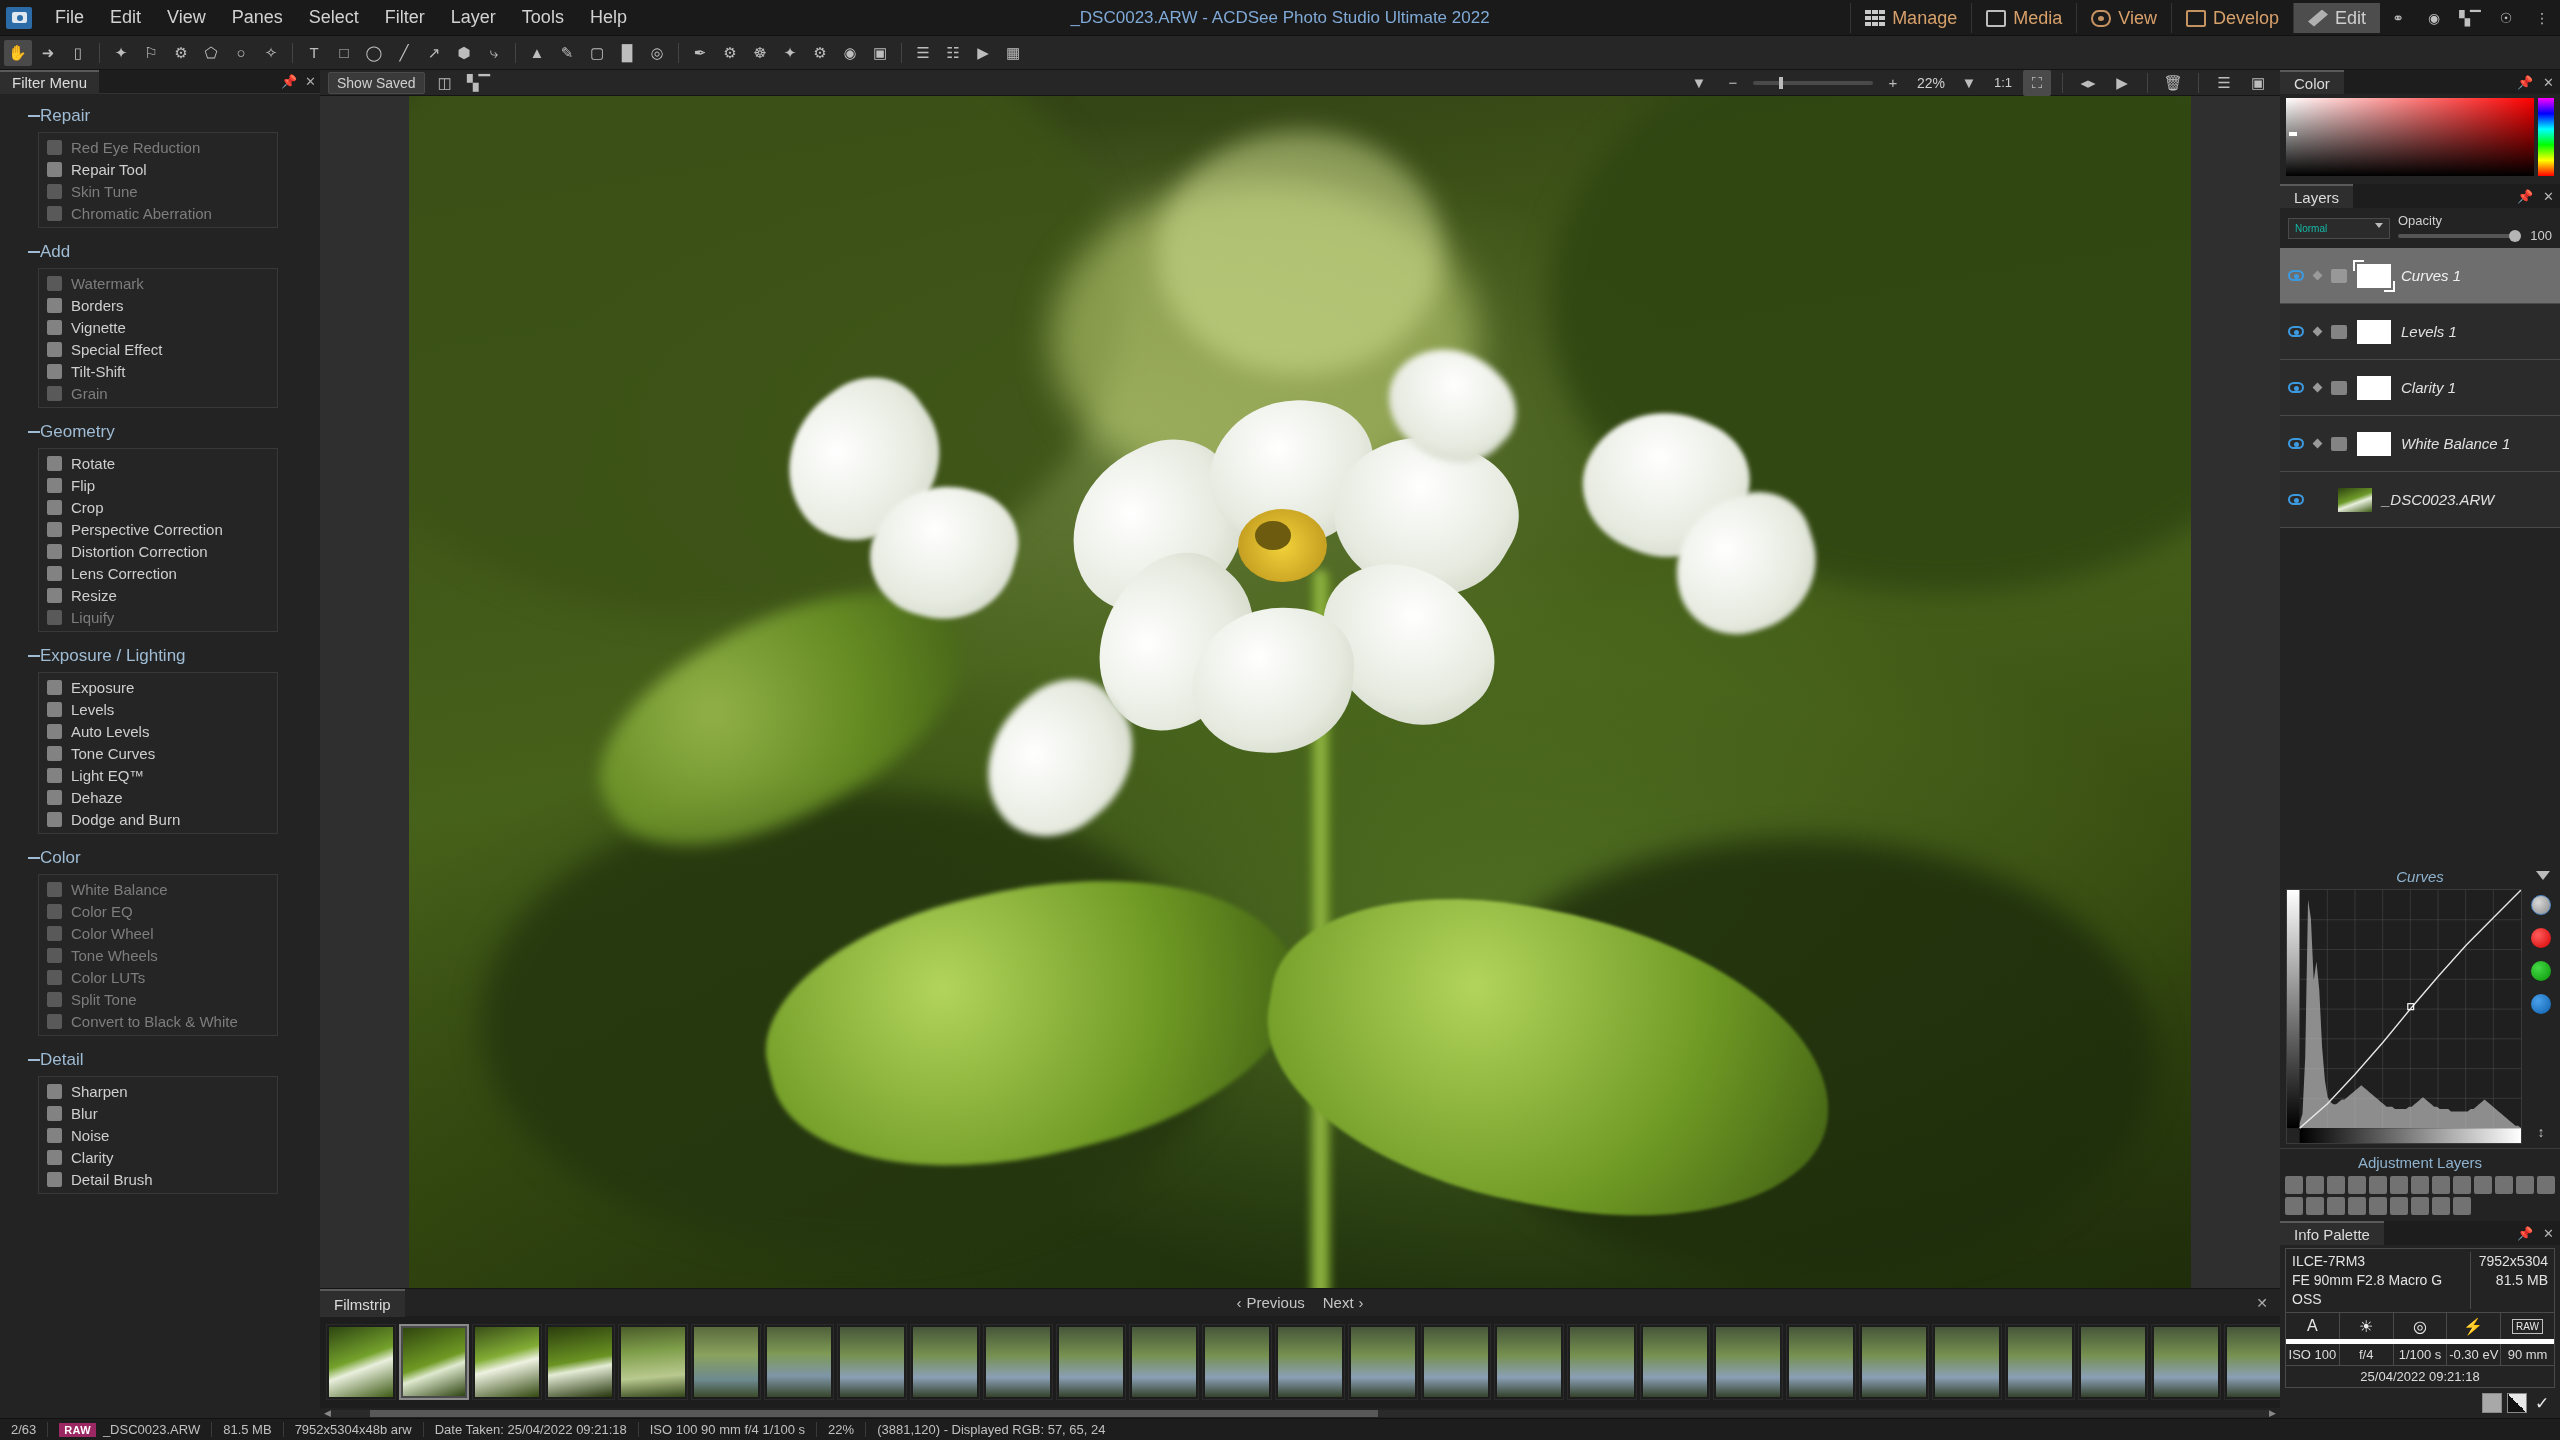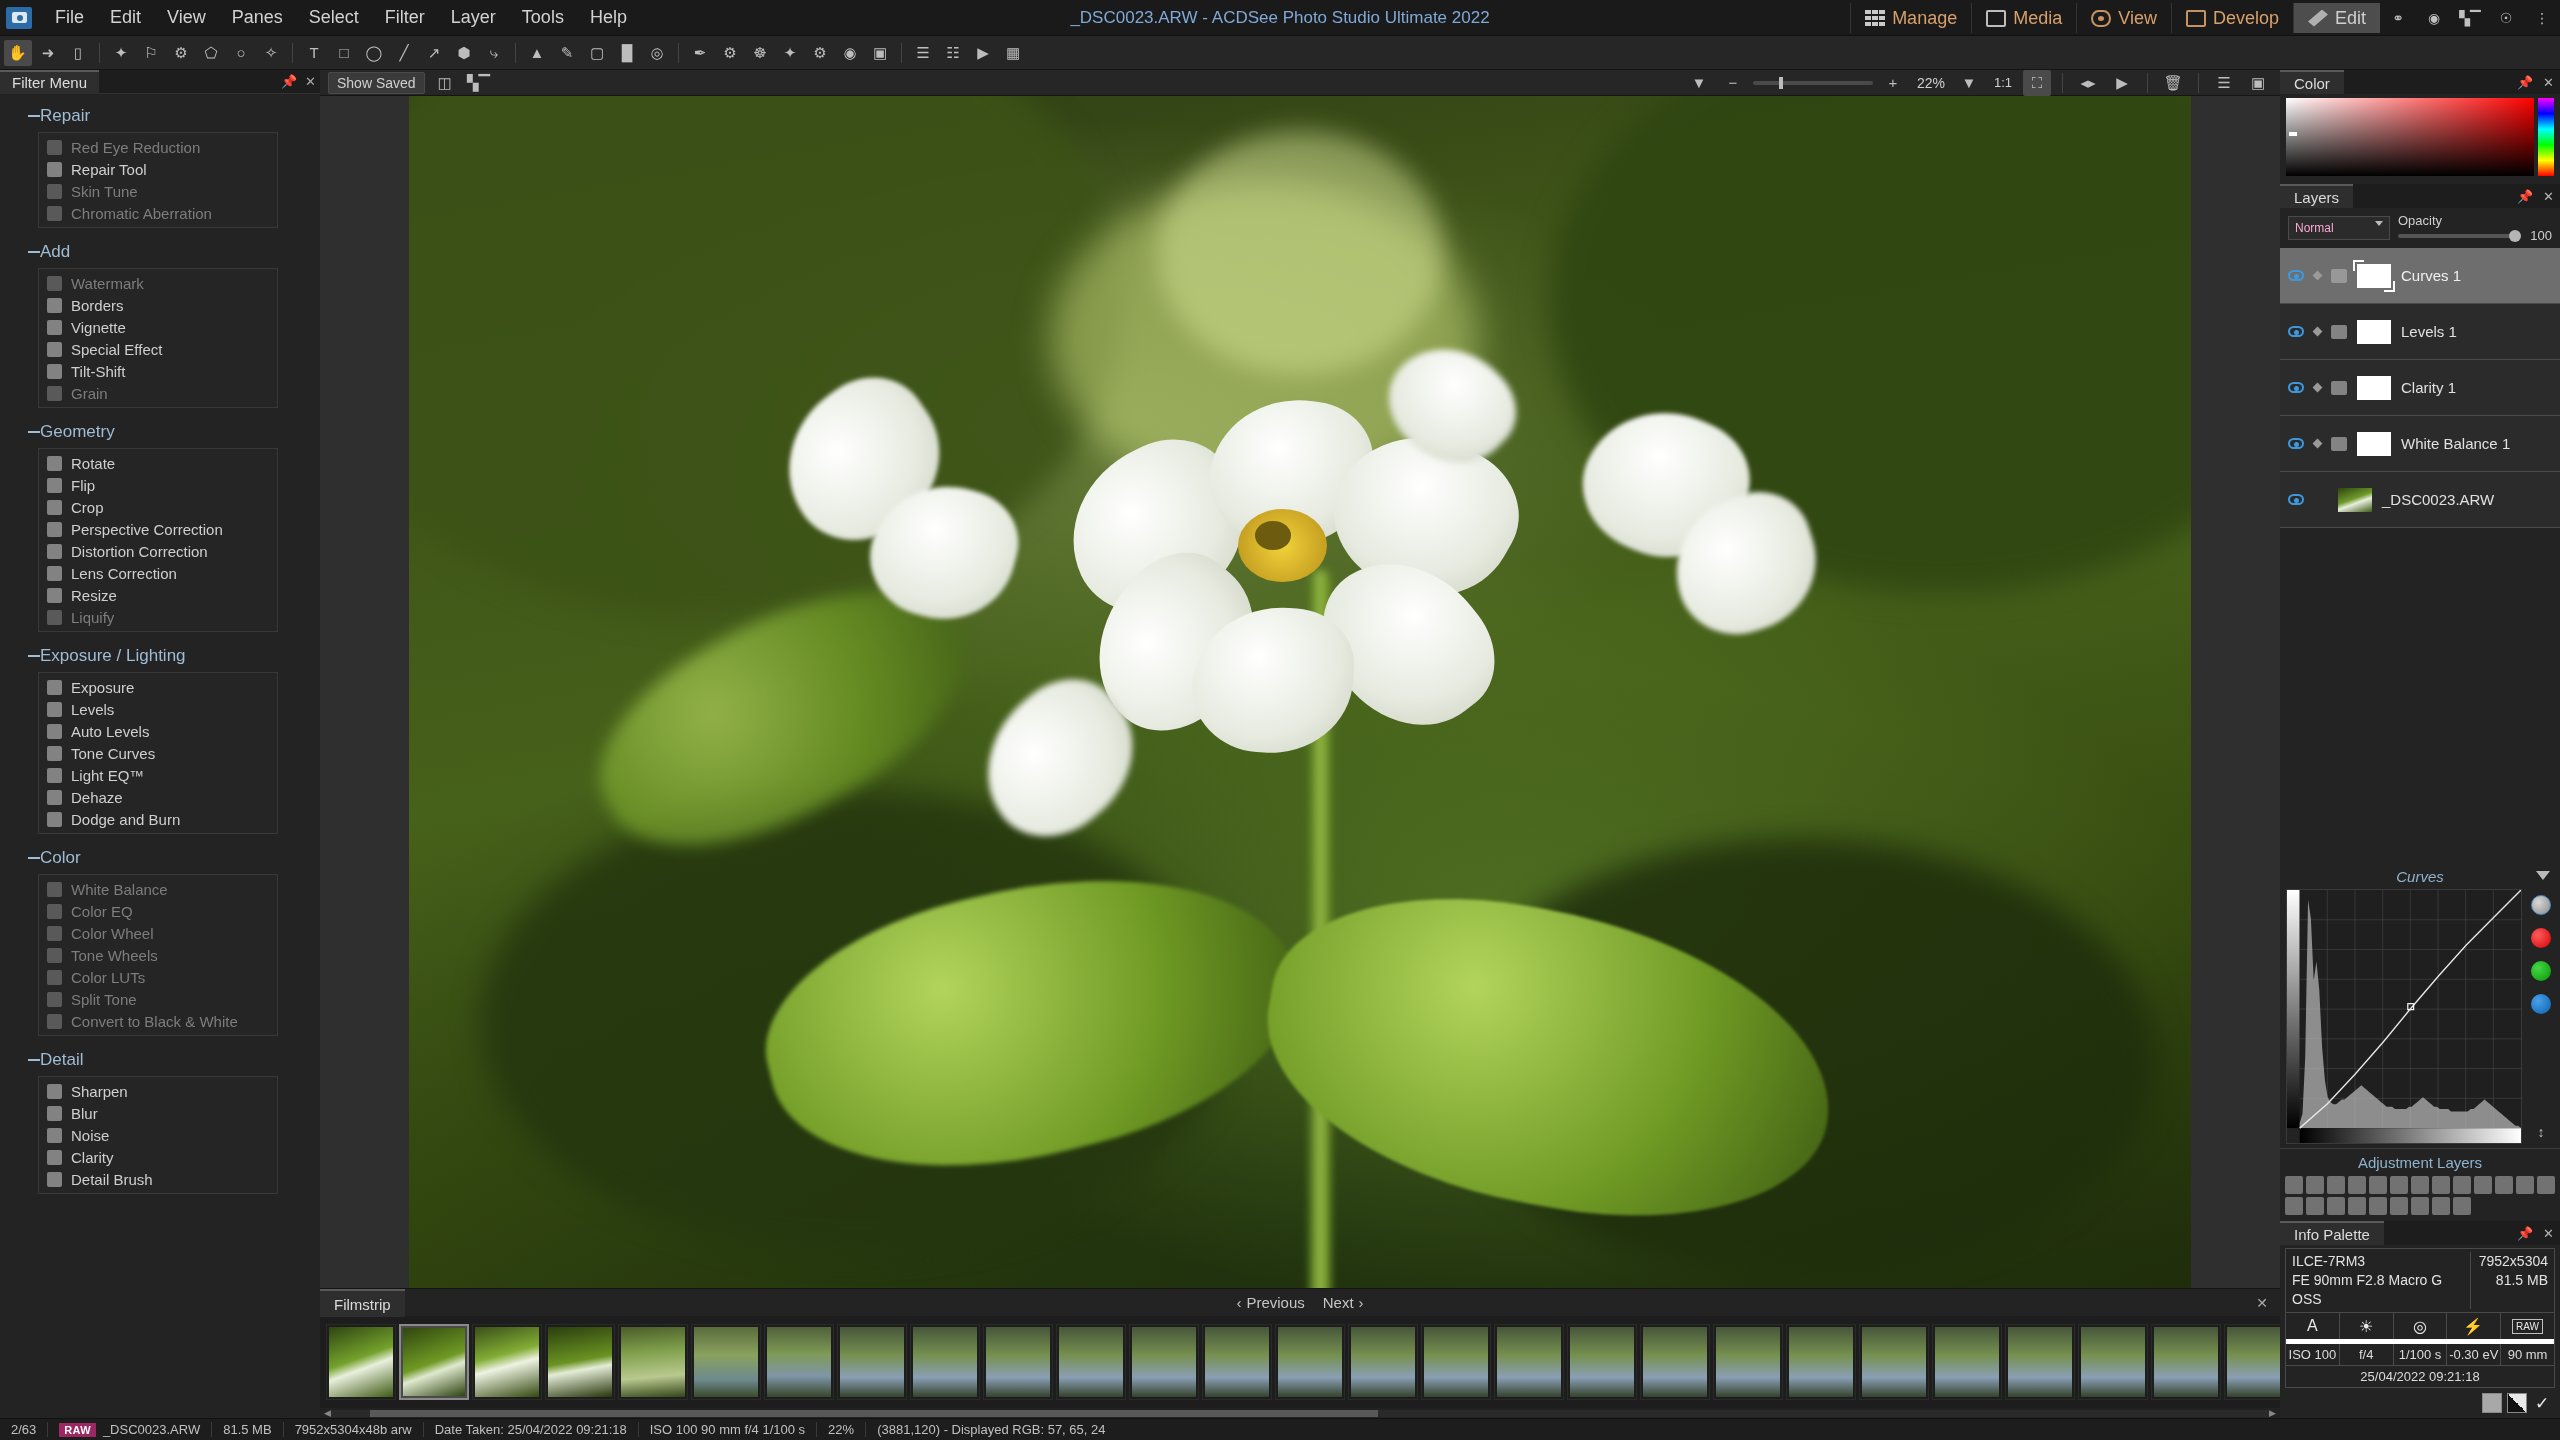--- a/index.html
+++ b/index.html
@@ -151,31 +151,31 @@
   .rtabbar { height:24px; background:#1d1d1d; display:flex; align-items:center; position:relative; }
   .rtab { background:#2e2e2e; color:#dcdcdc; font-size:15px; padding:3px 14px; height:24px; display:flex; align-items:center; border-top:2px solid #5a5a5a; }
   .rbtns { position:absolute; right:6px; display:flex; gap:10px; color:#b5b5b5; font-size:13px; align-items:center; }
   .colorbox { padding: 4px 6px 8px 6px; display:flex; gap:4px; }
   .sv { flex:1; height:78px; position:relative;
         background: linear-gradient(to top, #000, transparent), linear-gradient(to right, #fff, #ff0000); }
   .svmark { position:absolute; left:3px; top:44%; width:8px; height:4px; background:#fff; }
   .hue { width:16px; height:78px; background: linear-gradient(to bottom,#ff00ff,#0000ff,#00ffff,#00ff00,#ffff00,#ff0000); }
   .layerhdr { display:flex; align-items:center; gap:8px; padding: 5px 8px; }
   .select {
-    background:#2b2b2b; border:1px solid #4a4a4a; color:#f9a8d4; font-size:12px;
+    background:#2b2b2b; border:1px solid #4a4a4a; color:#14b8a6; font-size:10px;
     padding:4px 6px; width:102px; display:flex; justify-content:space-between;
   }
   .caret { width:0;height:0;border-left:4px solid transparent;border-right:4px solid transparent;border-top:5px solid #bbb; }
   .opwrap { flex:1; }
   .oplabel { font-size:13px; color:#cfcfcf; }
   .oprow { display:flex; align-items:center; gap:6px; }
   .slider { flex:1; height:4px; background:#555; position:relative; border-radius:2px; }
   .slider .knob { position:absolute; right:-1px; top:-4px; width:12px; height:12px; border-radius:50%; background:#b5b5b5; }
   .opval { font-size:13px; color:#cfcfcf; width:26px; text-align:right; }
-  .layerlist { display:flex; flex-direction:column; }
+  .layerlist { display:flex; flex-direction:column;font-style:italic; }
   .layerrow {
     display:flex; align-items:center; gap:10px; height:56px; padding: 0 8px;
     border-bottom:1px solid #4a4a4a; background:#2b2b2b;
   }
   .layerrow.sel { background:#6e6e6e; }
   .eye { width:16px; height:11px; border:2px solid #3d9ae0; border-radius:50%/70%; position:relative; flex:none; }
   .eye::after { content:""; position:absolute; left:4px; top:1.5px; width:5px; height:5px; border-radius:50%; background:#3d9ae0; }
   .diamond { width:7px; height:7px; background:#9a9a9a; transform:rotate(45deg); flex:none; }
   .lyricon { width:16px; height:14px; flex:none; opacity:.7; background:#aaa; border-radius:2px; }
   .lythumb { width:34px; height:24px; background:#fff; flex:none; }

